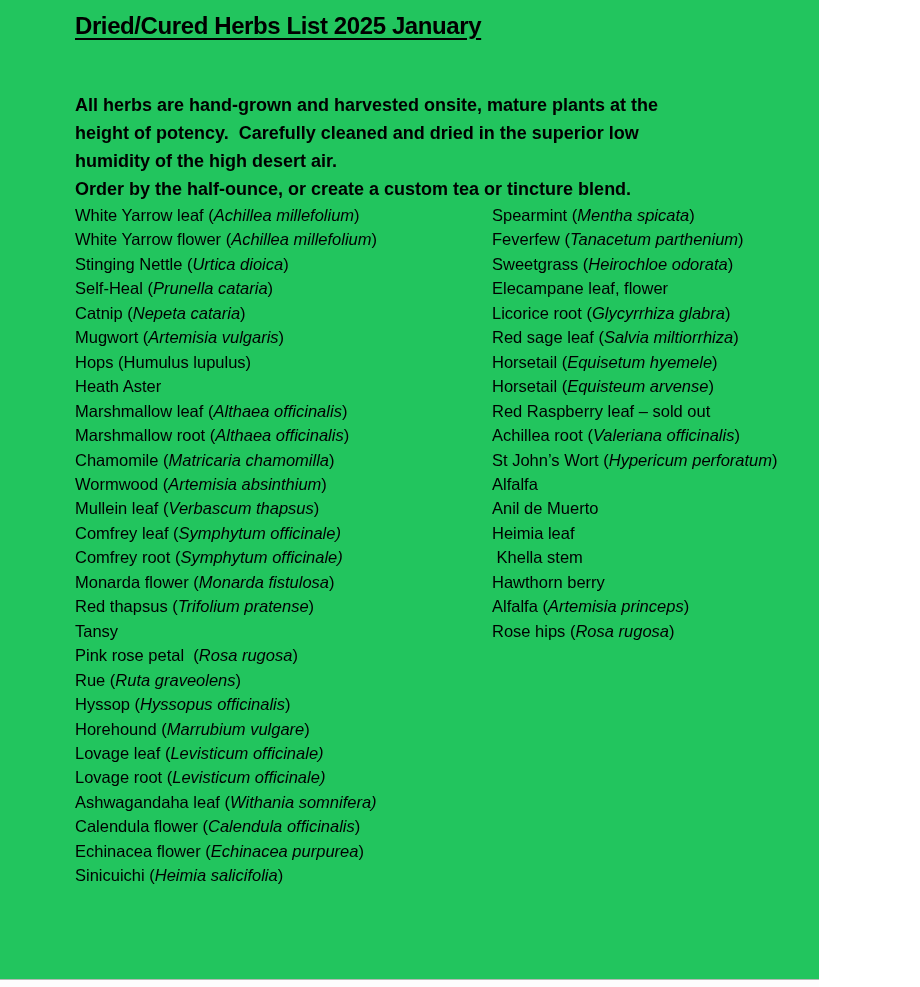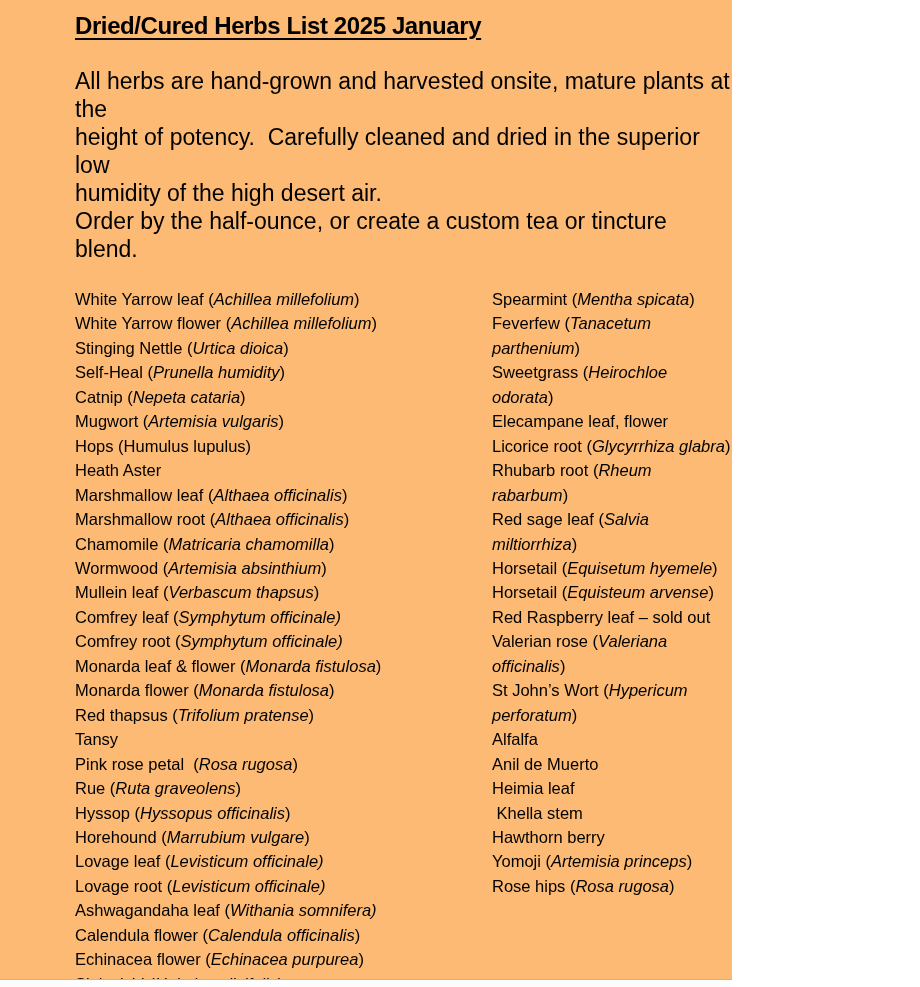--- a/index.html
+++ b/index.html
@@ -1,45 +1,44 @@
 <!DOCTYPE html>
 <html><head>
 <meta charset="utf-8">
 <style>
   html, body { margin: 0; padding: 0; background: #ffffff; }
   .page {
     position: relative;
-    width: 732px;
+    width: 819px;
     height: 987px;
-    background: #fdba74;
+    background: #22c55e;
     color: #000000;
     font-family: "Liberation Sans", "DejaVu Sans", sans-serif;
     overflow: hidden;
   }
   .doc { padding: 12px 0 0 75px; }
   .doc-title {
     display: inline-block;
     margin: 0;
     font-size: 24px;
     font-weight: 700;
     line-height: 27px;
     letter-spacing: -0.4px;
     text-decoration: underline;
     text-decoration-thickness: 2px;
     text-underline-offset: 4px;
   }
   .intro {
-    margin-top: 28px;
-    font-size: 23px;
-    font-weight: 400;
+    margin-top: 52px;
+    font-size: 18px;
+    font-weight: 700;
     line-height: 28px;
   }
   .intro-line { white-space: pre-wrap; }
   .lists {
-    margin-top: 24px;
     display: flex;
     align-items: flex-start;
   }
   .col-left  { flex: 0 0 417px; width: 417px; }
   .col-right { flex: 1 1 auto; }
   .herb-item {
     font-size: 16.5px;
     line-height: 24.45px;
     white-space: pre-wrap;
   }
@@ -67,66 +66,64 @@
         <div class="intro-line">height of potency.  Carefully cleaned and dried in the superior low</div>
         <div class="intro-line">humidity of the high desert air.</div>
         <div class="intro-line">Order by the half-ounce, or create a custom tea or tincture blend.</div>
       </div>
 
     <div class="lists">
       <div class="col-left">
           <div class="herb-item"><span>White Yarrow leaf (</span><i>Achillea millefolium</i><span>)</span></div>
           <div class="herb-item"><span>White Yarrow flower (</span><i>Achillea millefolium</i><span>)</span></div>
           <div class="herb-item"><span>Stinging Nettle (</span><i>Urtica dioica</i><span>)</span></div>
-          <div class="herb-item"><span>Self-Heal (</span><i>Prunella humidity</i><span>)</span></div>
+          <div class="herb-item"><span>Self-Heal (</span><i>Prunella cataria</i><span>)</span></div>
           <div class="herb-item"><span>Catnip (</span><i>Nepeta cataria</i><span>)</span></div>
           <div class="herb-item"><span>Mugwort (</span><i>Artemisia vulgaris</i><span>)</span></div>
           <div class="herb-item"><span>Hops (Humulus lupulus)</span></div>
           <div class="herb-item"><span>Heath Aster</span></div>
           <div class="herb-item"><span>Marshmallow leaf (</span><i>Althaea officinalis</i><span>)</span></div>
           <div class="herb-item"><span>Marshmallow root (</span><i>Althaea officinalis</i><span>)</span></div>
           <div class="herb-item"><span>Chamomile (</span><i>Matricaria chamomilla</i><span>)</span></div>
           <div class="herb-item"><span>Wormwood (</span><i>Artemisia absinthium</i><span>)</span></div>
           <div class="herb-item"><span>Mullein leaf (</span><i>Verbascum thapsus</i><span>)</span></div>
           <div class="herb-item"><span>Comfrey leaf (</span><i>Symphytum officinale)</i></div>
           <div class="herb-item"><span>Comfrey root (</span><i>Symphytum officinale)</i></div>
-          <div class="herb-item"><span>Monarda leaf &amp; flower (</span><i>Monarda fistulosa</i><span>)</span></div>
           <div class="herb-item"><span>Monarda flower (</span><i>Monarda fistulosa</i><span>)</span></div>
           <div class="herb-item"><span>Red thapsus (</span><i>Trifolium pratense</i><span>)</span></div>
           <div class="herb-item"><span>Tansy</span></div>
           <div class="herb-item"><span>Pink rose petal  (</span><i>Rosa rugosa</i><span>)</span></div>
           <div class="herb-item"><span>Rue (</span><i>Ruta graveolens</i><span>)</span></div>
           <div class="herb-item"><span>Hyssop (</span><i>Hyssopus officinalis</i><span>)</span></div>
           <div class="herb-item"><span>Horehound (</span><i>Marrubium vulgare</i><span>)</span></div>
           <div class="herb-item"><span>Lovage leaf (</span><i>Levisticum officinale)</i></div>
           <div class="herb-item"><span>Lovage root (</span><i>Levisticum officinale)</i></div>
           <div class="herb-item"><span>Ashwagandaha leaf (</span><i>Withania somnifera)</i></div>
           <div class="herb-item"><span>Calendula flower (</span><i>Calendula officinalis</i><span>)</span></div>
           <div class="herb-item"><span>Echinacea flower (</span><i>Echinacea purpurea</i><span>)</span></div>
           <div class="herb-item"><span>Sinicuichi (</span><i>Heimia salicifolia</i><span>)</span></div>
         </div>
       <div class="col-right">
           <div class="herb-item"><span>Spearmint (</span><i>Mentha spicata</i><span>)</span></div>
           <div class="herb-item"><span>Feverfew (</span><i>Tanacetum parthenium</i><span>)</span></div>
           <div class="herb-item"><span>Sweetgrass (</span><i>Heirochloe odorata</i><span>)</span></div>
           <div class="herb-item"><span>Elecampane leaf, flower</span></div>
           <div class="herb-item"><span>Licorice root (</span><i>Glycyrrhiza glabra</i><span>)</span></div>
-          <div class="herb-item"><span>Rhubarb root (</span><i>Rheum rabarbum</i><span>)</span></div>
           <div class="herb-item"><span>Red sage leaf (</span><i>Salvia miltiorrhiza</i><span>)</span></div>
           <div class="herb-item"><span>Horsetail (</span><i>Equisetum hyemele</i><span>)</span></div>
           <div class="herb-item"><span>Horsetail (</span><i>Equisteum arvense</i><span>)</span></div>
           <div class="herb-item"><span>Red Raspberry leaf – sold out</span></div>
-          <div class="herb-item"><span>Valerian rose (</span><i>Valeriana officinalis</i><span>)</span></div>
+          <div class="herb-item"><span>Achillea root (</span><i>Valeriana officinalis</i><span>)</span></div>
           <div class="herb-item"><span>St John’s Wort (</span><i>Hypericum perforatum</i><span>)</span></div>
           <div class="herb-item"><span>Alfalfa</span></div>
           <div class="herb-item"><span>Anil de Muerto</span></div>
           <div class="herb-item"><span>Heimia leaf</span></div>
           <div class="herb-item"><span> Khella stem</span></div>
           <div class="herb-item"><span>Hawthorn berry</span></div>
-          <div class="herb-item"><span>Yomoji (</span><i>Artemisia princeps</i><span>)</span></div>
+          <div class="herb-item"><span>Alfalfa (</span><i>Artemisia princeps</i><span>)</span></div>
           <div class="herb-item"><span>Rose hips (</span><i>Rosa rugosa</i><span>)</span></div>
         </div>
     </div>
 
   </div>
 
   <div class="page-edge" style="border-top-color: rgb(179, 186, 180);"></div>
 </div>
 
 </body></html>

